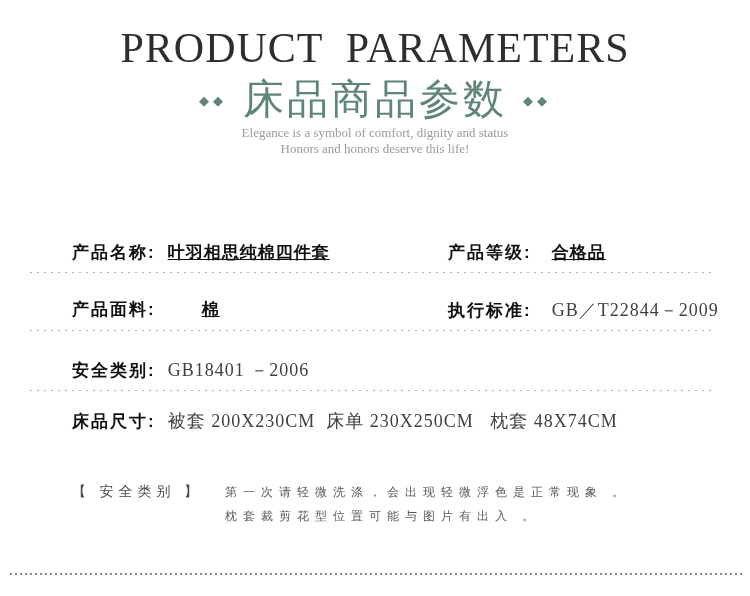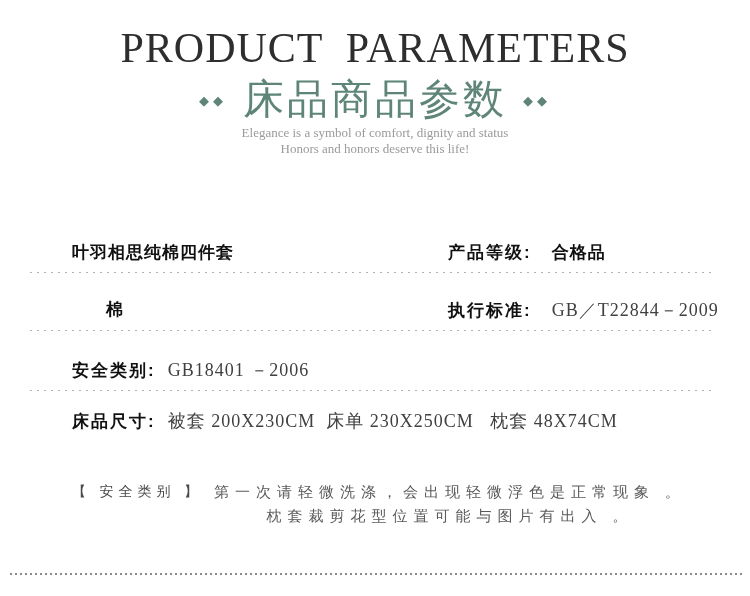--- a/index.html
+++ b/index.html
@@ -33,21 +33,21 @@
     font-family:"Liberation Serif",serif;
     font-size:13px;line-height:16px;color:#9a9a9a;
   }
   
   .row{position:absolute;left:0;width:750px;display:flex;align-items:baseline;}
   .col-left{position:absolute;left:72px;display:flex;align-items:baseline;gap:12px;}
   .col-right{position:absolute;left:448px;display:flex;align-items:baseline;gap:20px;}
   .lab{
     font-weight:bold;font-size:17px;letter-spacing:2px;color:#111;white-space:pre;
   }
-  .val-bold{font-weight:bold;font-size:17px;letter-spacing:1px;color:#111;white-space:pre;}
+  .val-bold{font-weight:bold;font-size:17px;letter-spacing:1px;color:#111;white-space:pre;text-decoration:underline;}
   .val-serif{
     font-family:"Liberation Serif",serif;
     font-size:18px;letter-spacing:1px;color:#404040;white-space:pre;
   }
   .val-indent{margin-left:34px;}
   .sep{
     position:absolute;left:30px;width:685px;height:1px;
     background:repeating-linear-gradient(to right,#b3b3b3 0 2px,transparent 2px 7px);
   }
   .row-1{top:241px;} .sep-1{top:272px;}
@@ -55,23 +55,23 @@
   .row-3{top:358px;} .sep-3{top:390px;}
   .row-4{top:409px;}
   
   .tips{position:absolute;top:480px;left:72px;width:620px;display:flex;}
   .tips-label{
     flex:0 0 auto;
     font-family:"Liberation Serif",serif;
     font-size:14px;letter-spacing:5px;color:#4a4a4a;line-height:24px;white-space:pre;
   }
   .tips-body{
-    margin-left:11px;
+    margin-left:22px;
     font-family:"Liberation Serif",serif;
-    font-size:15px;letter-spacing:6px;color:#5a5a5a;line-height:24px;text-align:center;
+    font-size:12px;letter-spacing:6px;color:#5a5a5a;line-height:24px;
   }
   
   .bottom-rule{
     position:absolute;top:573px;left:10px;width:733px;height:2px;
     background:repeating-linear-gradient(to right,#8a8a8a 0 2px,transparent 2px 5px);
   }
 </style>
 </head>
 <body>
 
@@ -85,31 +85,33 @@
       <span class="decor">◆◆</span>
     </div>
     <div class="tagline">
       <div>Elegance is a symbol of comfort, dignity and status</div>
       <div>Honors and honors deserve this life!</div>
     </div>
   </div>
 
   <div class="row row-1">
     <div class="col-left">
+      <span class="lab">产品名称:</span>
       <span class="val-bold">叶羽相思纯棉四件套</span>
     </div>
     <div class="col-right">
       <span class="lab">产品等级:</span>
       <span class="val-bold">合格品</span>
     </div>
   </div>
   <div class="sep sep-1"></div>
 
   <div class="row row-2">
     <div class="col-left">
+      <span class="lab">产品面料:</span>
       <span class="val-bold val-indent">棉</span>
     </div>
     <div class="col-right">
       <span class="lab">执行标准:</span>
       <span class="val-serif">GB／T22844－2009</span>
     </div>
   </div>
   <div class="sep sep-2"></div>
 
   <div class="row row-3">

